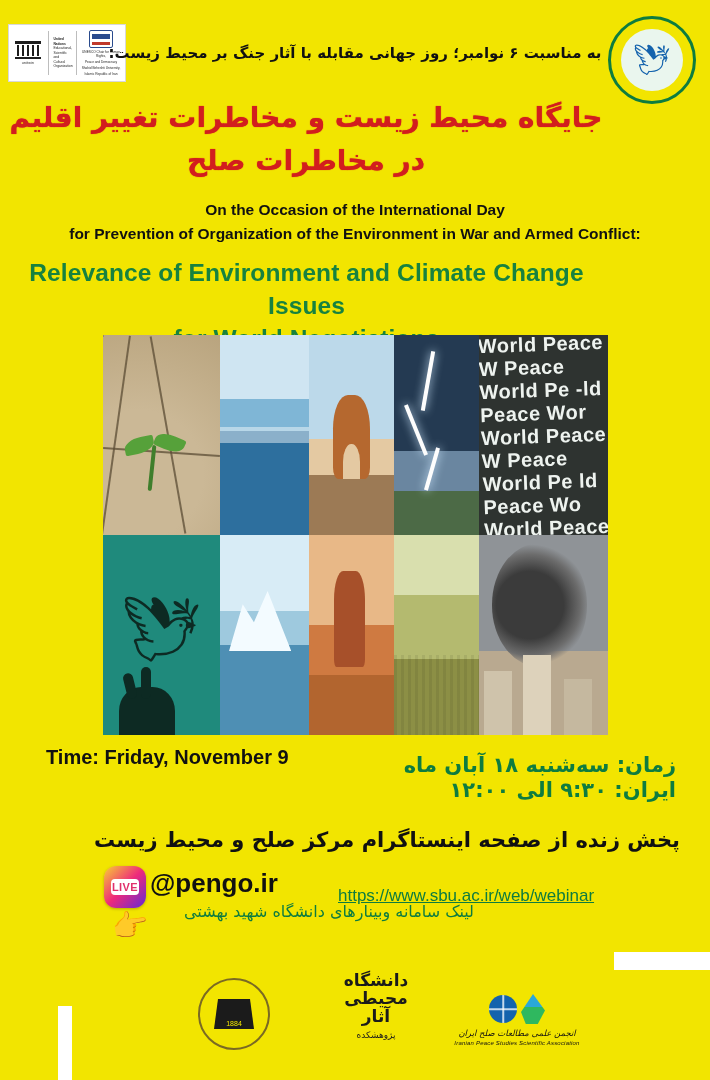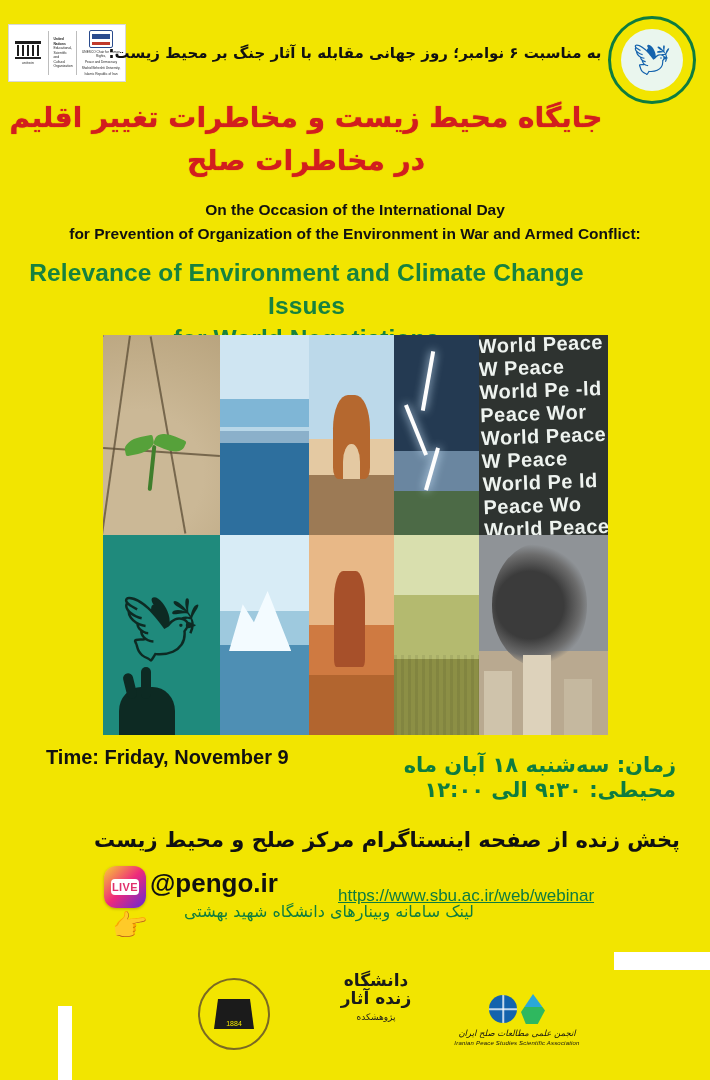--- a/index.html
+++ b/index.html
@@ -743,21 +743,21 @@
     <div class="cell c-war">
       <div class="smoke"></div>
       <div class="bld b1"></div>
         <div class="bld b2"></div>
         <div class="bld b3"></div>
     </div>
   </div>
 
   <div class="time-en">Time: Friday, November 9</div>
   <div class="time-fa1">زمان: سه‌شنبه ۱۸ آبان ماه</div>
-  <div class="time-fa2">محیطی: ۹:۳۰ الی ۱۲:۰۰</div>
+  <div class="time-fa2">ایران: ۹:۳۰ الی ۱۲:۰۰</div>
 
   <div class="live-line">پخش زنده از صفحه اینستاگرام مرکز صلح و محیط زیست</div>
 
   <div class="ig-badge">
     <div class="live">LIVE</div>
   </div>
   <div class="ig-handle">@pengo.ir</div>
   <div class="hand-point">👉</div>
 
   <a class="web-link" href="#">https://www.sbu.ac.ir/web/webinar</a>
@@ -770,21 +770,21 @@
 
     <div class="f-logo fl-ists">
       <div class="ists-circle">
         <div class="ists-inner"></div>
       </div>
     </div>
 
     <div class="f-logo fl-sbu">
       <div class="sbu-mark">
         <span>دانشگاه</span>
-        <span>زنده</span>
+        <span>محیطی</span>
         <span>آثار</span>
       </div>
       <div class="sbu-sub">پژوهشکده</div>
     </div>
 
     <div class="f-logo fl-ipsa">
       <div class="ipsa-row">
         <div class="globe"></div>
         <div class="ipsa-flame"></div>
       </div>

